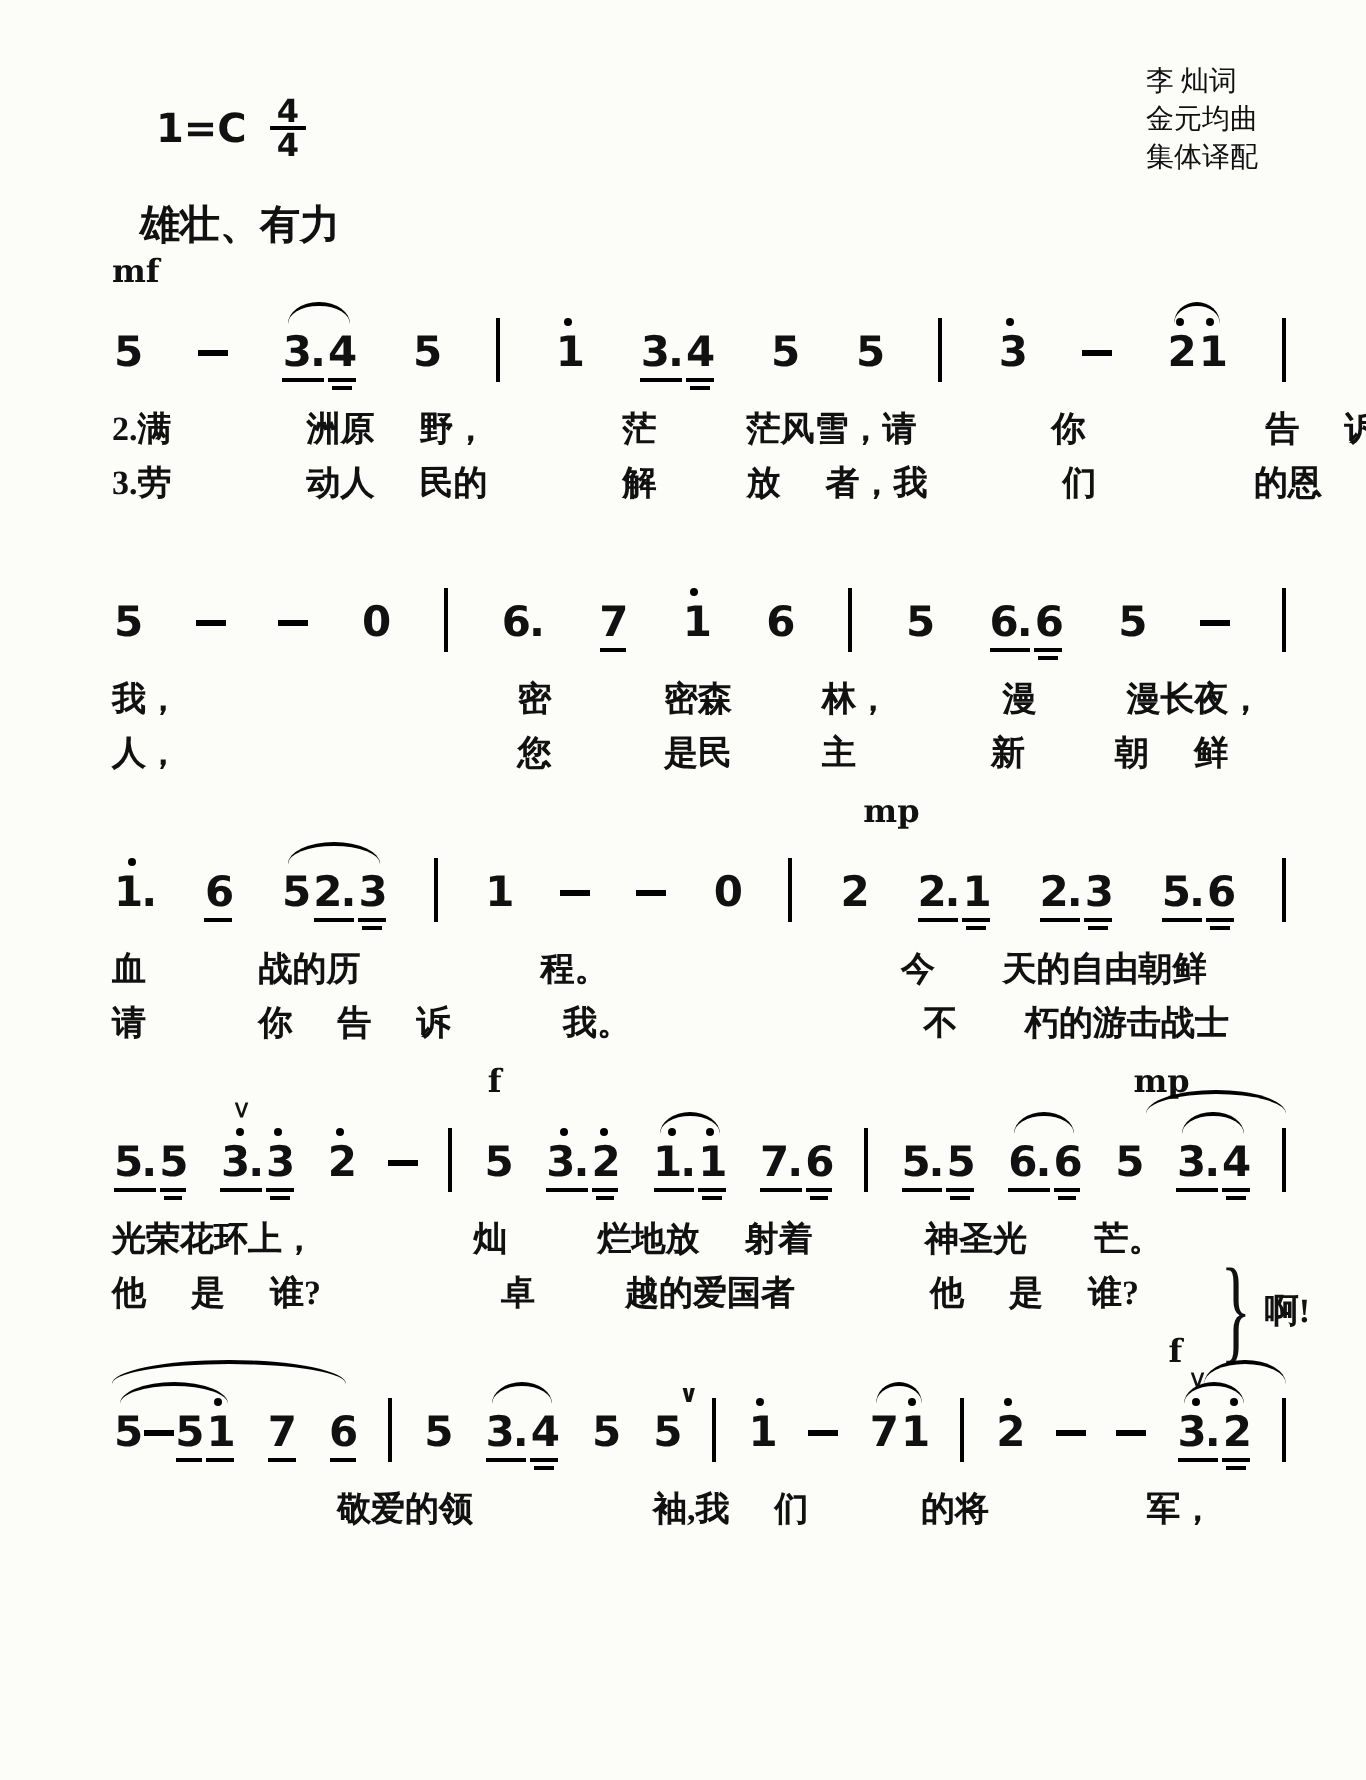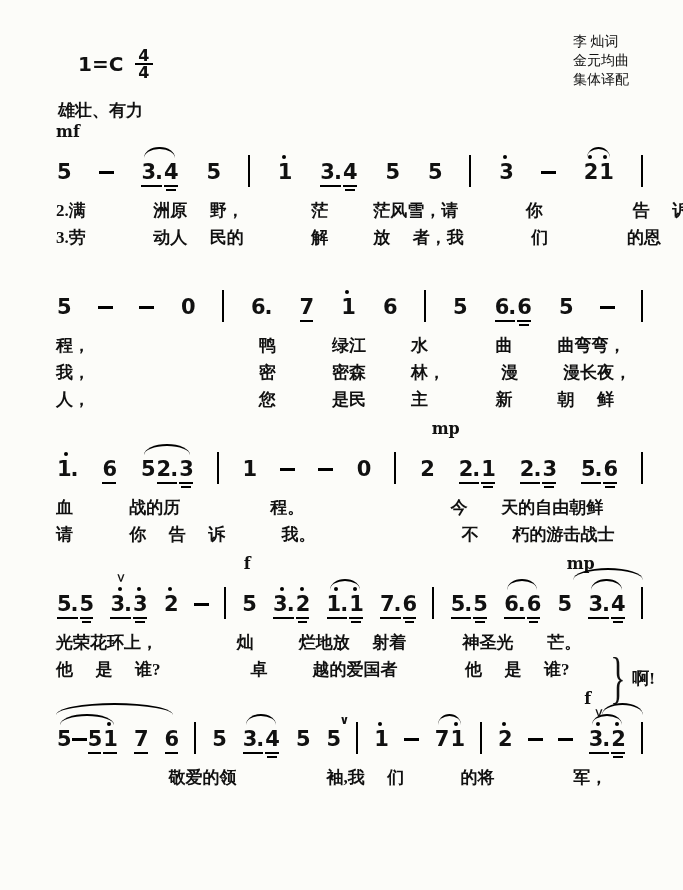--- a/index.html
+++ b/index.html
@@ -8,21 +8,21 @@
   .page{padding:26px 40px 16px 56px;position:relative;}
   .title{text-align:center;font-size:27px;font-weight:bold;letter-spacing:5px;
          margin:8px 0 10px;font-family:"Liberation Serif",serif;}
   .headrow{display:flex;justify-content:space-between;align-items:flex-start;margin-top:6px;}
   .keysig{margin-left:22px;margin-top:16px;font-family:"DejaVu Sans",sans-serif;
           font-weight:bold;font-size:20px;display:flex;align-items:center;justify-content:space-between;}
   .frac{display:inline-block;text-align:center;font-size:16px;line-height:15px;
         margin-left:12px;font-weight:bold;}
   .frac .top{border-bottom:2px solid #000;padding:0 3px;display:block;}
   .credits{font-size:14px;font-weight:normal;line-height:19px;margin-right:14px;}
-  .tempo{font-size:17px;font-weight:bold;margin:10px 0 0 2px;}
+  .tempo{font-size:20px;font-weight:bold;margin:10px 0 0 14px;}
   .score{margin-top:2px;}
   .sys{position:relative;padding-top:18px;margin-bottom:8px;}
   .notes-row{display:flex;justify-content:space-between;align-items:flex-end;
              font-family:"DejaVu Sans",sans-serif;}
   .note{position:relative;display:inline-block;padding:20px 1px 12px;}
   .dg{font-weight:bold;font-size:21px;line-height:20px;letter-spacing:-1px;}
   .oct{position:absolute;top:13px;left:50%;margin-left:-3px;width:4px;height:4px;
        border-radius:50%;background:#000;}
   .acc{position:absolute;top:-3px;left:50%;transform:translateX(-50%) rotate(90deg);
        font-size:12px;font-weight:bold;font-style:normal;}
@@ -116,21 +116,20 @@
           <span class="note"><span class="dg">5</span></span>
           <span class="grp">
             <span class="note"><span class="dg">6.</span><i class="ul u1"></i></span>
             <span class="note"><span class="dg">6</span><i class="ul u1"></i><i class="ul u2"></i></span>
           </span>
           <span class="note"><span class="dg">5</span></span>
           <span class="dash"></span>
           <span class="bar"></span>
         </div>
         <div class="lyrics">
-          <div class="lyr">程，               鸭     绿江    水      曲    曲弯弯，</div>
           <div class="lyr">我，               密     密森    林，     漫    漫长夜，</div>
           <div class="lyr">人，               您     是民    主      新    朝  鲜</div>
         </div>
       </div>
       <div class="sys">
         <span class="mark" style="left: 64%;">mp</span>
         <div class="notes-row">
           <span class="note"><i class="oct"></i><span class="dg">1.</span></span>
           <span class="note"><span class="dg">6</span><i class="ul u1"></i></span>
           <span class="grp">

